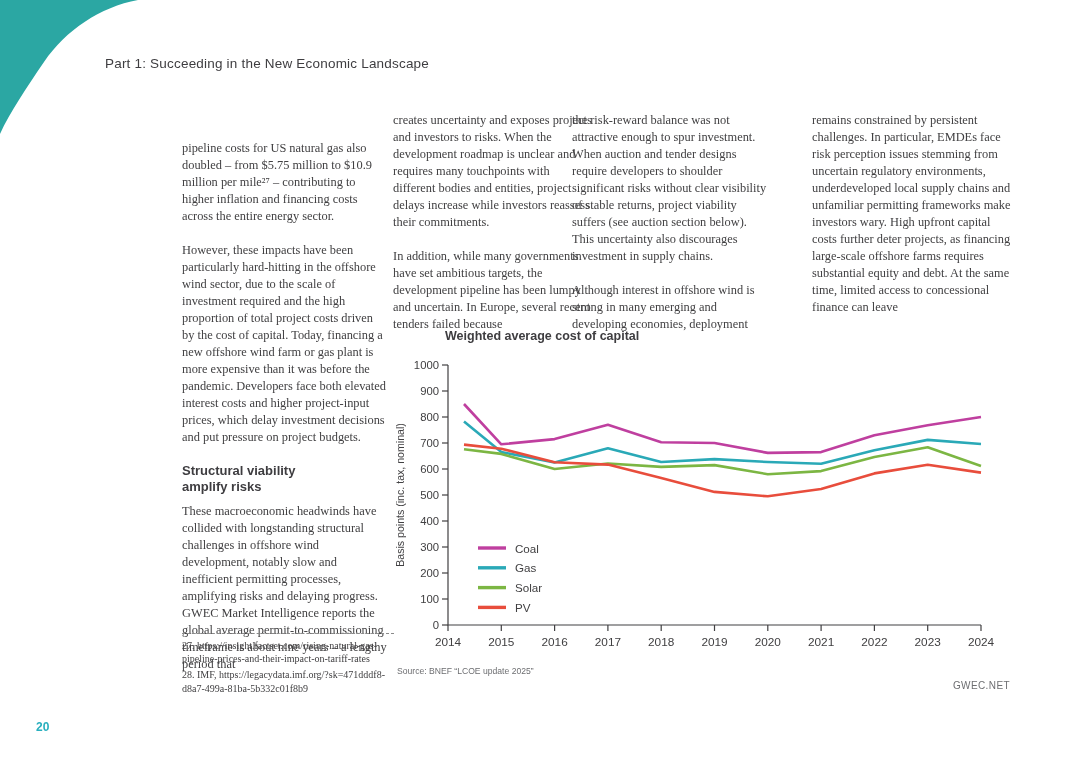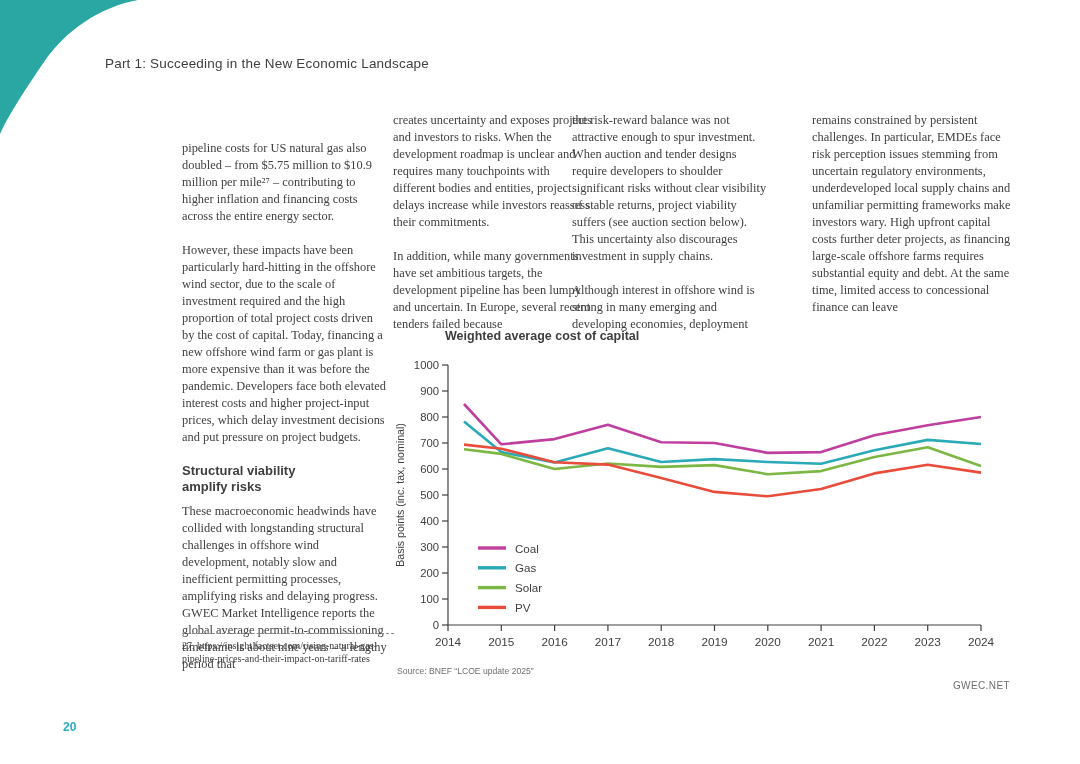--- a/index.html
+++ b/index.html
@@ -46,21 +46,21 @@
   .chart-svg text{font-family:"Liberation Sans",sans-serif;fill:var(--body-text);}
   .chart-svg text.tick{font-size:11.3px;}
   .chart-svg text.xtick{font-size:11.8px;}
   .chart-svg text.ylabel{font-size:10.6px;}
   .chart-svg text.legend{font-size:11.6px;}
   .chart-source{
     position:absolute;left:397px;top:666px;
     font-family:"Liberation Sans",sans-serif;font-size:8.6px;color:var(--muted-text);
   }
   .page-number{
-    position:absolute;left:63px;top:720px;
+    position:absolute;left:36px;top:720px;
     font-family:"Liberation Sans",sans-serif;font-weight:700;font-size:12px;
     color:var(--page-number);
   }
   .site-link{
     position:absolute;right:70px;top:680px;
     font-family:"Liberation Sans",sans-serif;font-size:10px;color:var(--muted-text);
     letter-spacing:.4px;
   }
 </style>
 </head>
@@ -91,20 +91,21 @@
     <p>the risk-reward balance was not attractive enough to spur investment. When auction and tender designs require developers to shoulder significant risks without clear visibility of stable returns, project viability suffers (see auction section below). This uncertainty also discourages investment in supply chains.</p>
     <p>Although interest in offshore wind is strong in many emerging and developing economies, deployment</p>
   </div>
 
   <div class="col" id="col4">
     <p>remains constrained by persistent challenges. In particular, EMDEs face risk perception issues stemming from uncertain regulatory environments, underdeveloped local supply chains and unfamiliar permitting frameworks make investors wary. High upfront capital costs further deter projects, as financing large-scale offshore farms requires substantial equity and debt. At the same time, limited access to concessional finance can leave</p>
   </div>
 
   <div class="footnotes">
     <div class="fn">27. https://insight.factset.com/rising-natural-gas-pipeline-prices-and-their-impact-on-tariff-rates</div>
+    <div class="fn">28. IMF, https://legacydata.imf.org/?sk=471dddf8-d8a7-499a-81ba-5b332c01f8b9</div>
   </div>
 
   <div class="chart-title">Weighted average cost of capital</div>
 
   <svg id="chart-svg" class="chart-svg" width="622" height="312" viewBox="0 0 622 312">
       <path d="M55 13 L55 273 L588 273" fill="none" stroke="#414042" stroke-width="1.2"></path>
       <line x1="49" y1="273" x2="55" y2="273" stroke="#414042" stroke-width="1.2"></line>
       <text x="46" y="277" text-anchor="end" class="tick">0</text>
       <line x1="49" y1="247" x2="55" y2="247" stroke="#414042" stroke-width="1.2"></line>
       <text x="46" y="251" text-anchor="end" class="tick">100</text>

